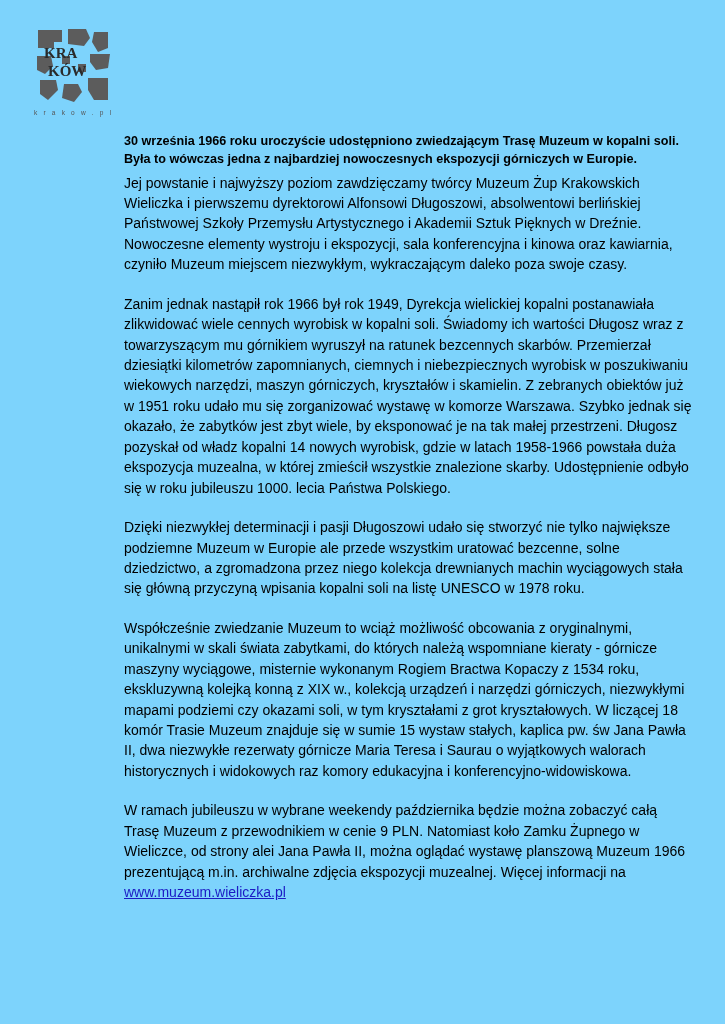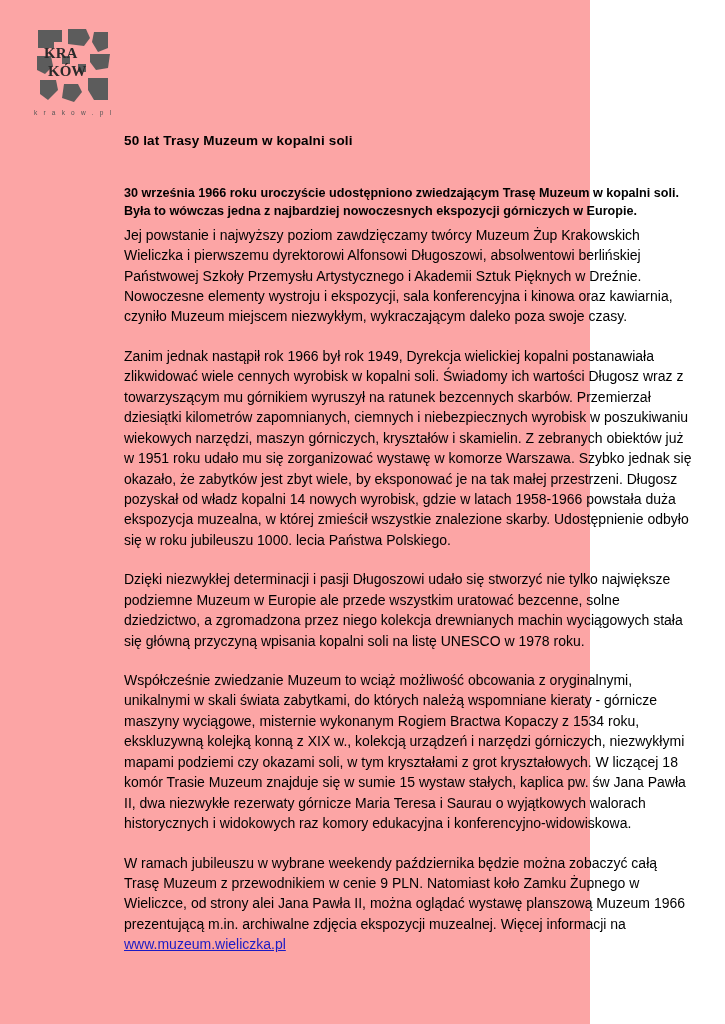--- a/index.html
+++ b/index.html
@@ -9,25 +9,25 @@
   }
   body {
     width: 725px;
     height: 1024px;
     font-family: "Liberation Sans", sans-serif;
     color: #000000;
     overflow: hidden;
   }
   .page {
     position: relative;
-    width: 590px;
+    width: 725px;
     height: 1024px;
     box-sizing: border-box;
     padding: 26px 34px 20px 34px;
-    background: #fca5a5;
+    background: #7dd3fc;
   }
   .logo-block {
     position: absolute;
     left: 34px;
     top: 26px;
     width: 92px;
   }
   .logo-mark {
     position: relative;
     width: 78px;
@@ -100,21 +100,20 @@
           <text x="10" y="32" font-size="15" fill="#2a2a2a" font-family="Liberation Serif, serif">KRA</text>
           <text x="14" y="50" font-size="15" fill="#2a2a2a" font-family="Liberation Serif, serif">KÓW</text>
         </g>
       </svg>
     </div>
     <div class="logo-caption">k r a k o w . p l</div>
   </div>
 
   <div class="content">
 
-    <h1 class="doc-title">50 lat Trasy Muzeum w kopalni soli</h1>
 
     <p class="lead">30 września 1966 roku uroczyście udostępniono zwiedzającym Trasę Muzeum w kopalni soli. Była to wówczas jedna z najbardziej nowoczesnych ekspozycji górniczych w Europie.</p>
 
     <p class="body-par">Jej powstanie i najwyższy poziom zawdzięczamy twórcy Muzeum Żup Krakowskich Wieliczka i pierwszemu dyrektorowi Alfonsowi Długoszowi, absolwentowi berlińskiej Państwowej Szkoły Przemysłu Artystycznego i Akademii Sztuk Pięknych w Dreźnie. Nowoczesne elementy wystroju  i ekspozycji, sala konferencyjna i kinowa oraz kawiarnia, czyniło Muzeum miejscem niezwykłym, wykraczającym daleko poza swoje czasy.</p>
     <p class="body-par">Zanim jednak nastąpił rok 1966 był rok 1949, Dyrekcja wielickiej kopalni postanawiała zlikwidować wiele cennych wyrobisk w kopalni soli. Świadomy ich wartości Długosz wraz z towarzyszącym mu górnikiem wyruszył na ratunek bezcennych skarbów. Przemierzał dziesiątki kilometrów zapomnianych, ciemnych i niebezpiecznych wyrobisk w poszukiwaniu wiekowych narzędzi, maszyn górniczych, kryształów i skamielin. Z zebranych obiektów już w 1951 roku udało mu się zorganizować wystawę w komorze Warszawa. Szybko jednak się okazało, że zabytków jest zbyt wiele, by eksponować je na tak małej przestrzeni. Długosz pozyskał od władz kopalni 14 nowych wyrobisk, gdzie w latach 1958-1966 powstała duża ekspozycja muzealna, w której zmieścił wszystkie znalezione skarby. Udostępnienie odbyło się w roku jubileuszu 1000. lecia Państwa Polskiego.</p>
     <p class="body-par">Dzięki niezwykłej determinacji i pasji Długoszowi udało się stworzyć nie tylko największe podziemne Muzeum w Europie ale przede wszystkim uratować bezcenne, solne dziedzictwo, a zgromadzona przez niego kolekcja drewnianych machin wyciągowych stała się główną przyczyną wpisania kopalni soli na listę UNESCO w 1978 roku.</p>
     <p class="body-par">Współcześnie zwiedzanie Muzeum to wciąż możliwość obcowania z oryginalnymi, unikalnymi w skali świata zabytkami, do których należą wspomniane kieraty - górnicze maszyny wyciągowe, misternie wykonanym Rogiem Bractwa Kopaczy z 1534 roku, ekskluzywną kolejką konną z XIX w., kolekcją urządzeń i narzędzi górniczych, niezwykłymi mapami podziemi czy okazami soli, w tym kryształami z grot kryształowych. W liczącej 18 komór Trasie Muzeum znajduje się w sumie 15 wystaw stałych, kaplica pw. św Jana Pawła II, dwa niezwykłe rezerwaty górnicze Maria Teresa i Saurau o wyjątkowych walorach historycznych i widokowych raz komory edukacyjna i konferencyjno-widowiskowa.</p>
 
 
     <p class="body-par"><span>W ramach jubileuszu w wybrane weekendy października będzie można zobaczyć całą Trasę Muzeum z przewodnikiem w cenie 9 PLN. Natomiast koło Zamku Żupnego w Wieliczce, od strony alei Jana Pawła II,  można oglądać wystawę planszową  Muzeum 1966 prezentującą m.in. archiwalne zdjęcia ekspozycji muzealnej.  Więcej informacji na </span><a class="link" href="#">www.muzeum.wieliczka.pl</a></p>

